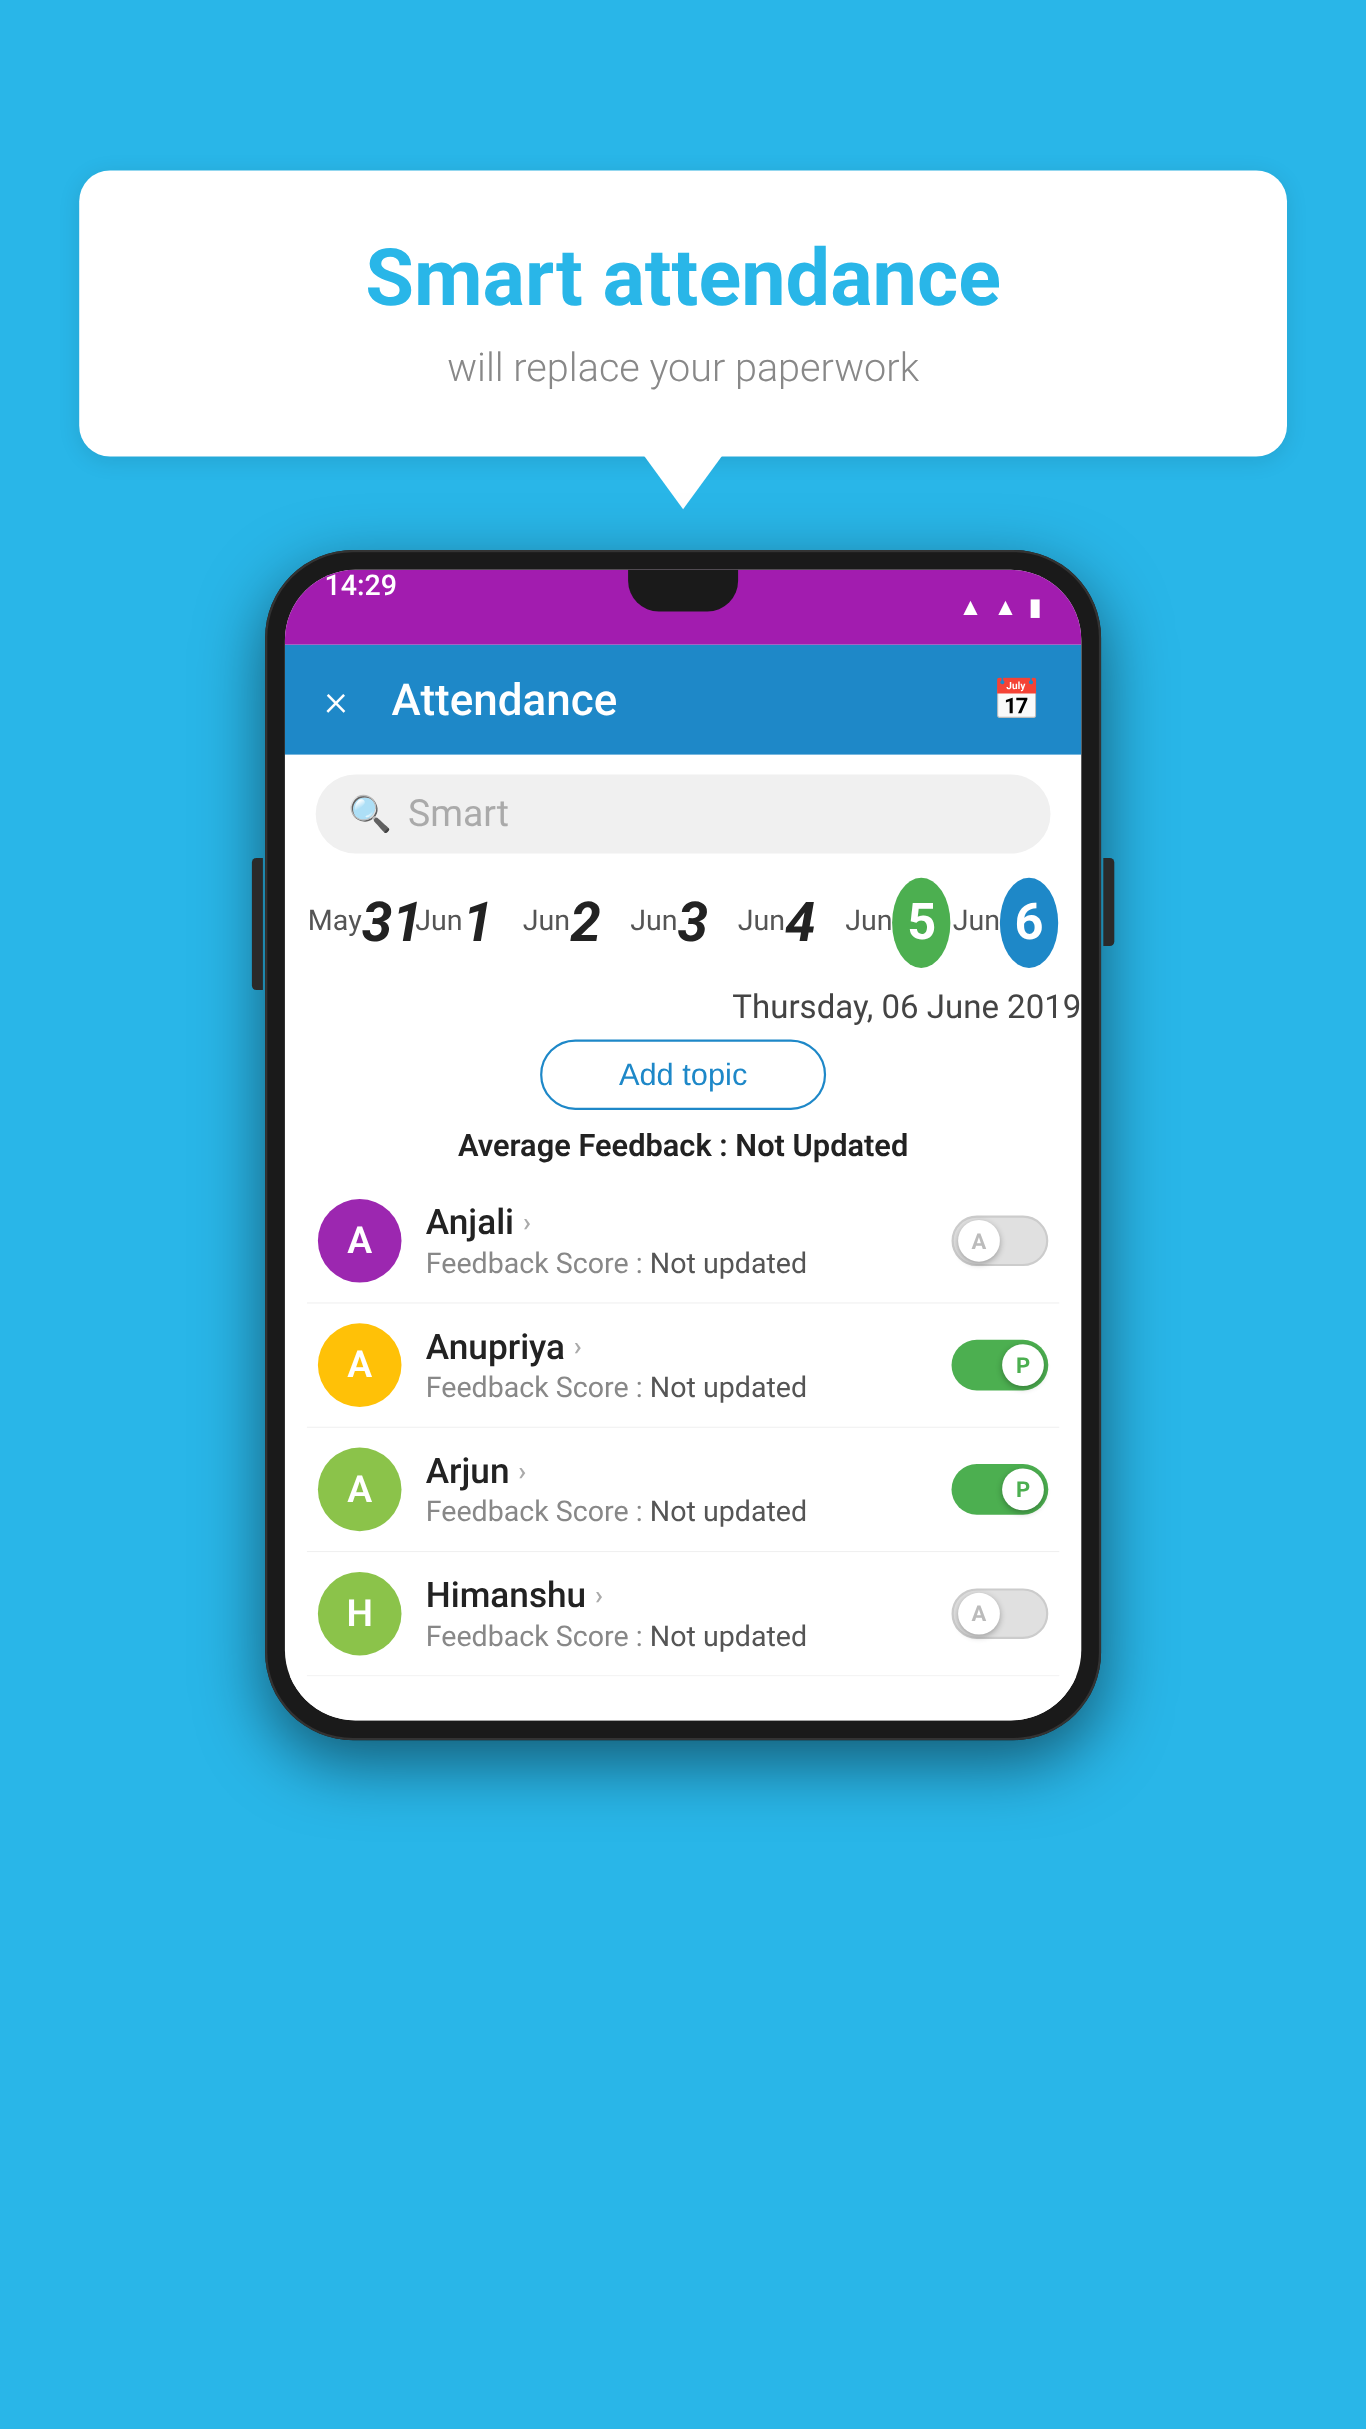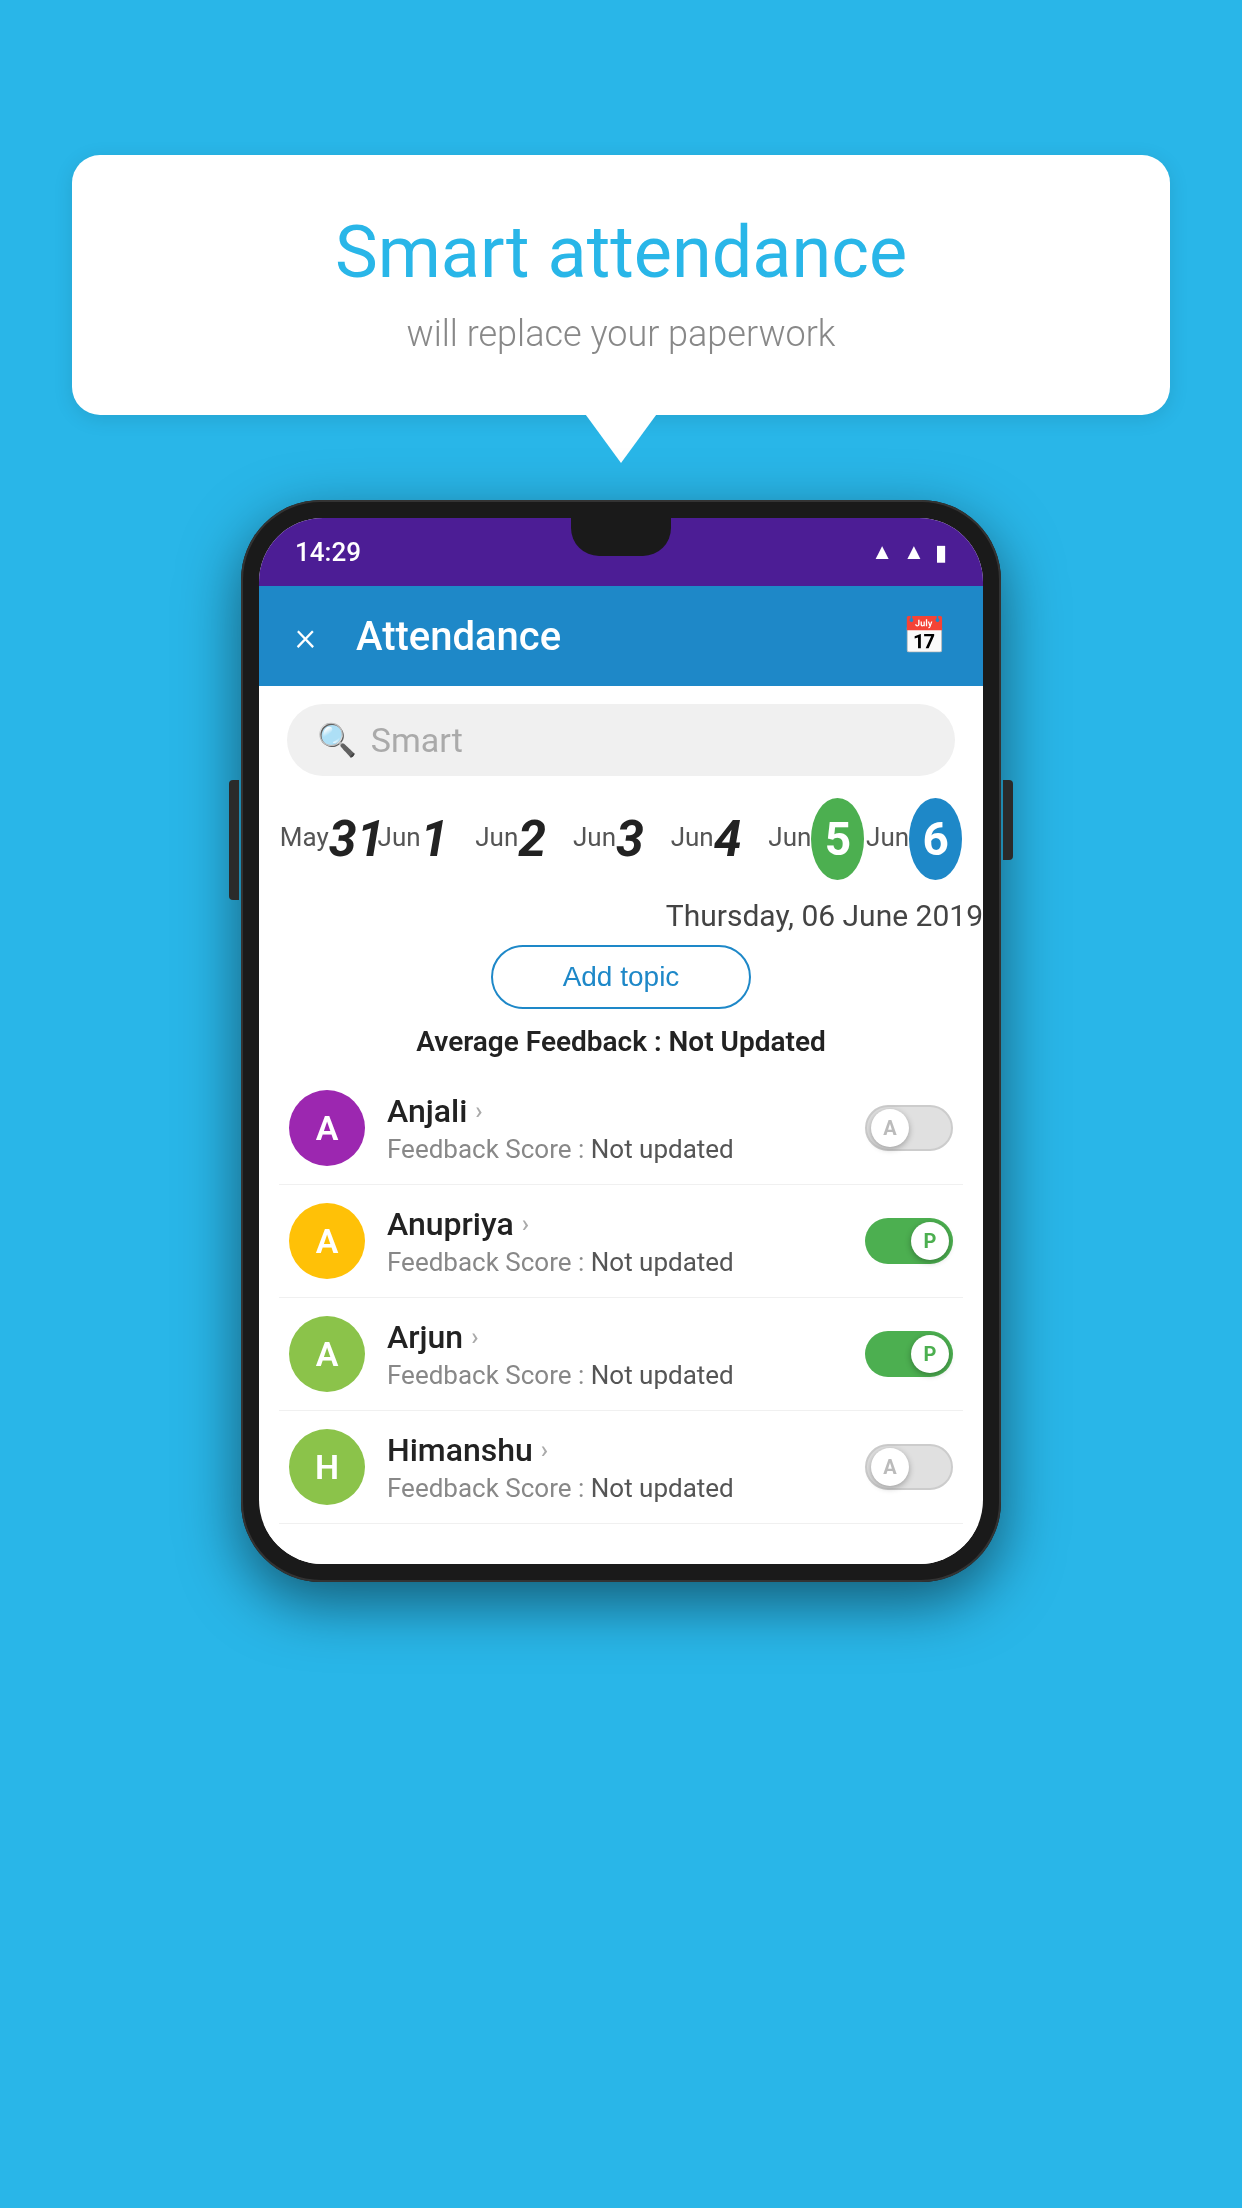--- a/index.html
+++ b/index.html
@@ -38,21 +38,21 @@
       width: 0;
       height: 0;
       border-left: 38px solid transparent;
       border-right: 38px solid transparent;
       border-top: 52px solid white;
     }
 
     .speech-bubble h1 {
       text-align: center;
       font-size: 72px;
-      font-weight: 400;
+      font-weight: 700;
       color: #29b6e8;
       margin-bottom: 18px;
     }
 
     .speech-bubble p {
       text-align: center;
       font-size: 36px;
       color: #888;
       font-weight: 300;
     }
@@ -112,24 +112,23 @@
       transform: translateX(-50%);
       width: 100px;
       height: 38px;
       background: #1a1a1a;
       border-radius: 0 0 28px 28px;
       z-index: 10;
     }
 
     
     .status-bar {
-      background: #4c1d95;
+      background: #a21caf;
       height: 68px;
       display: flex;
-      align-items: center;
       padding: 0 36px;
       position: relative;
       gap: 40px;
     }
 
     .status-time {
       color: white;
       font-size: 26px;
       font-weight: 500;
     }

